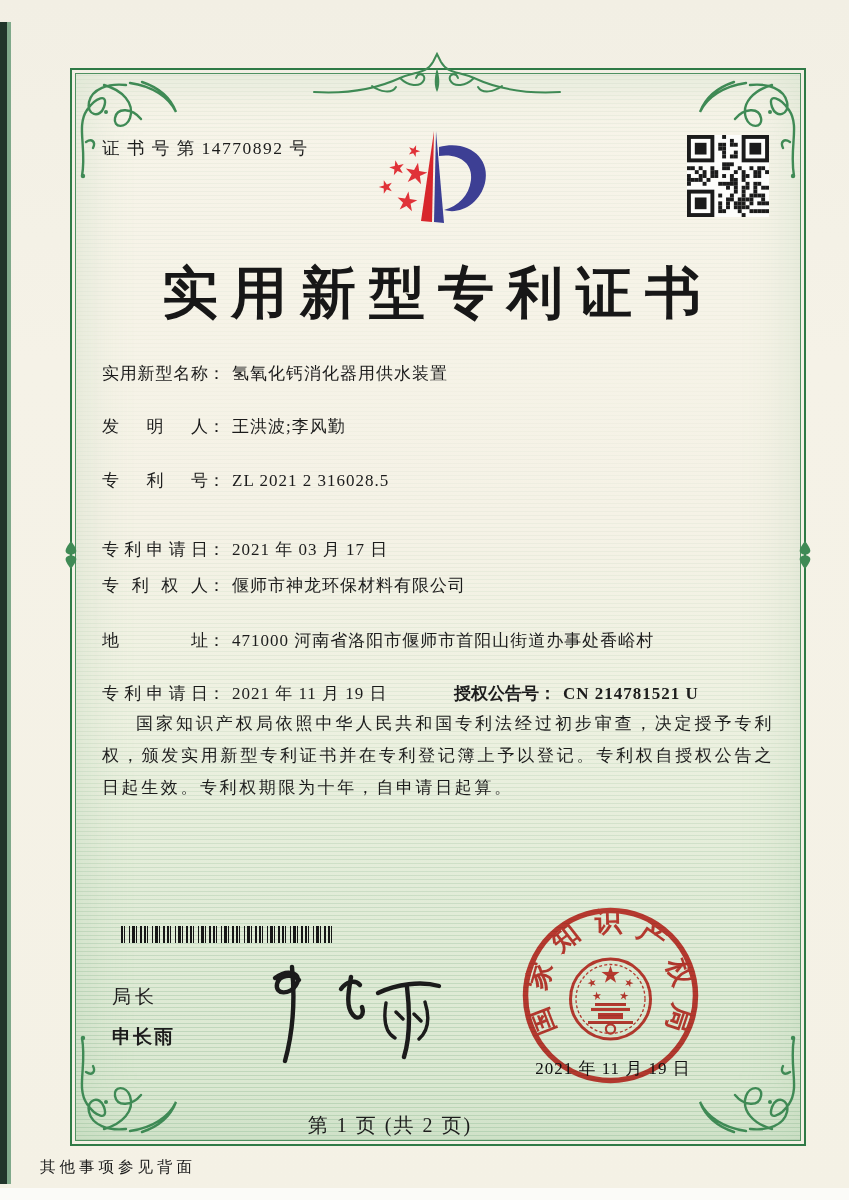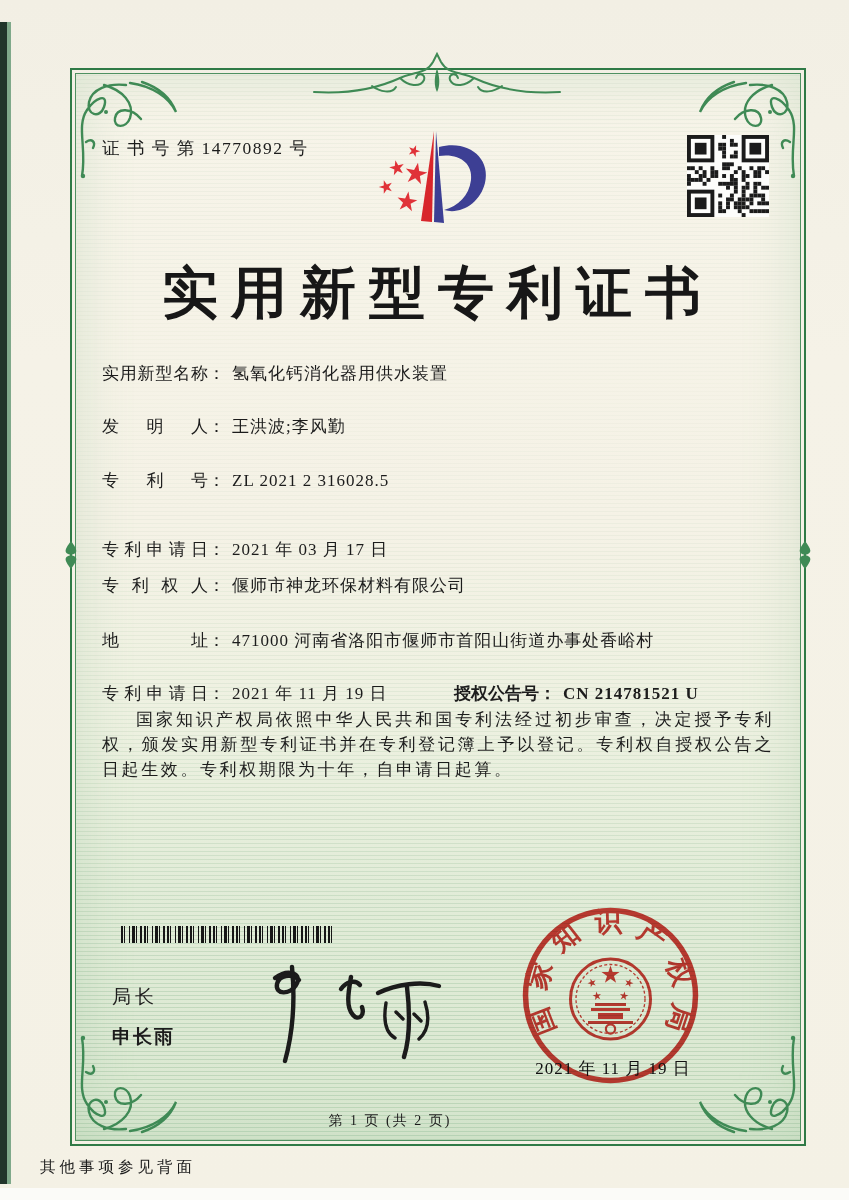--- a/index.html
+++ b/index.html
@@ -36,35 +36,35 @@
   .title{position:absolute;left:70px;top:256px;width:736px;text-align:center;
     font-size:56px;font-weight:bold;letter-spacing:13px;color:#171717;}
   
   .fields{position:absolute;left:102px;top:362px;width:690px;}
   .frow{position:absolute;left:0;font-size:17px;white-space:nowrap;}
   .flabel{display:inline-block;width:106px;text-align:justify;text-align-last:justify;vertical-align:bottom;}
   .colon{margin-right:7px;}
   .fvalue{letter-spacing:1px;}
   .grant-no-pair{position:absolute;left:352px;top:0;font-weight:bold;}
   
-  .body-text{position:absolute;left:102px;top:708px;width:672px;font-size:17px;line-height:25px;
-    text-align:justify;letter-spacing:2.6px;font-family:Liberation Mono, monospace;}
+  .body-text{position:absolute;left:102px;top:708px;width:672px;font-size:17px;line-height:32px;
+    text-align:justify;letter-spacing:2.6px;}
   .body-text p{margin:0;text-indent:2em;}
   
   .barcode{position:absolute;left:121px;top:926px;width:214px;height:17px;
     background:repeating-linear-gradient(90deg,#161616 0 2px,transparent 2px 3px,#161616 3px 4px,transparent 4px 8px,#161616 8px 9px,transparent 9px 11px,#161616 11px 14px,transparent 14px 15px,#161616 15px 16px,transparent 16px 19px,#161616 19px 21px,transparent 21px 23px);}
   
   .director-title{position:absolute;left:112px;top:984px;font-size:19px;letter-spacing:4px;}
   .director-name{position:absolute;left:112px;top:1024px;font-size:19px;letter-spacing:2px;font-weight:bold;}
   .sig{position:absolute;left:245px;top:958px;width:205px;height:110px;}
   
   .seal{position:absolute;left:518px;top:903px;width:185px;height:185px;mix-blend-mode:multiply;opacity:.93;}
   .seal-date{position:absolute;left:513px;top:1057px;width:200px;text-align:center;font-size:17px;letter-spacing:1px;color:#111;}
   
-  .page-num{position:absolute;left:22px;top:1112px;width:736px;text-align:center;font-size:14px;letter-spacing:2px;}
+  .page-num{position:absolute;left:22px;top:1112px;width:736px;text-align:center;font-size:20px;letter-spacing:2px;}
   .back-note{position:absolute;left:40px;top:1157px;width:736px;text-align:left;font-size:15.5px;letter-spacing:4px;}
 </style>
 </head>
 <body>
 
 <div class="page">
 
   <div class="scan-left"></div>
   <div class="scan-left2"></div>
   <div class="scan-bottom"></div>

